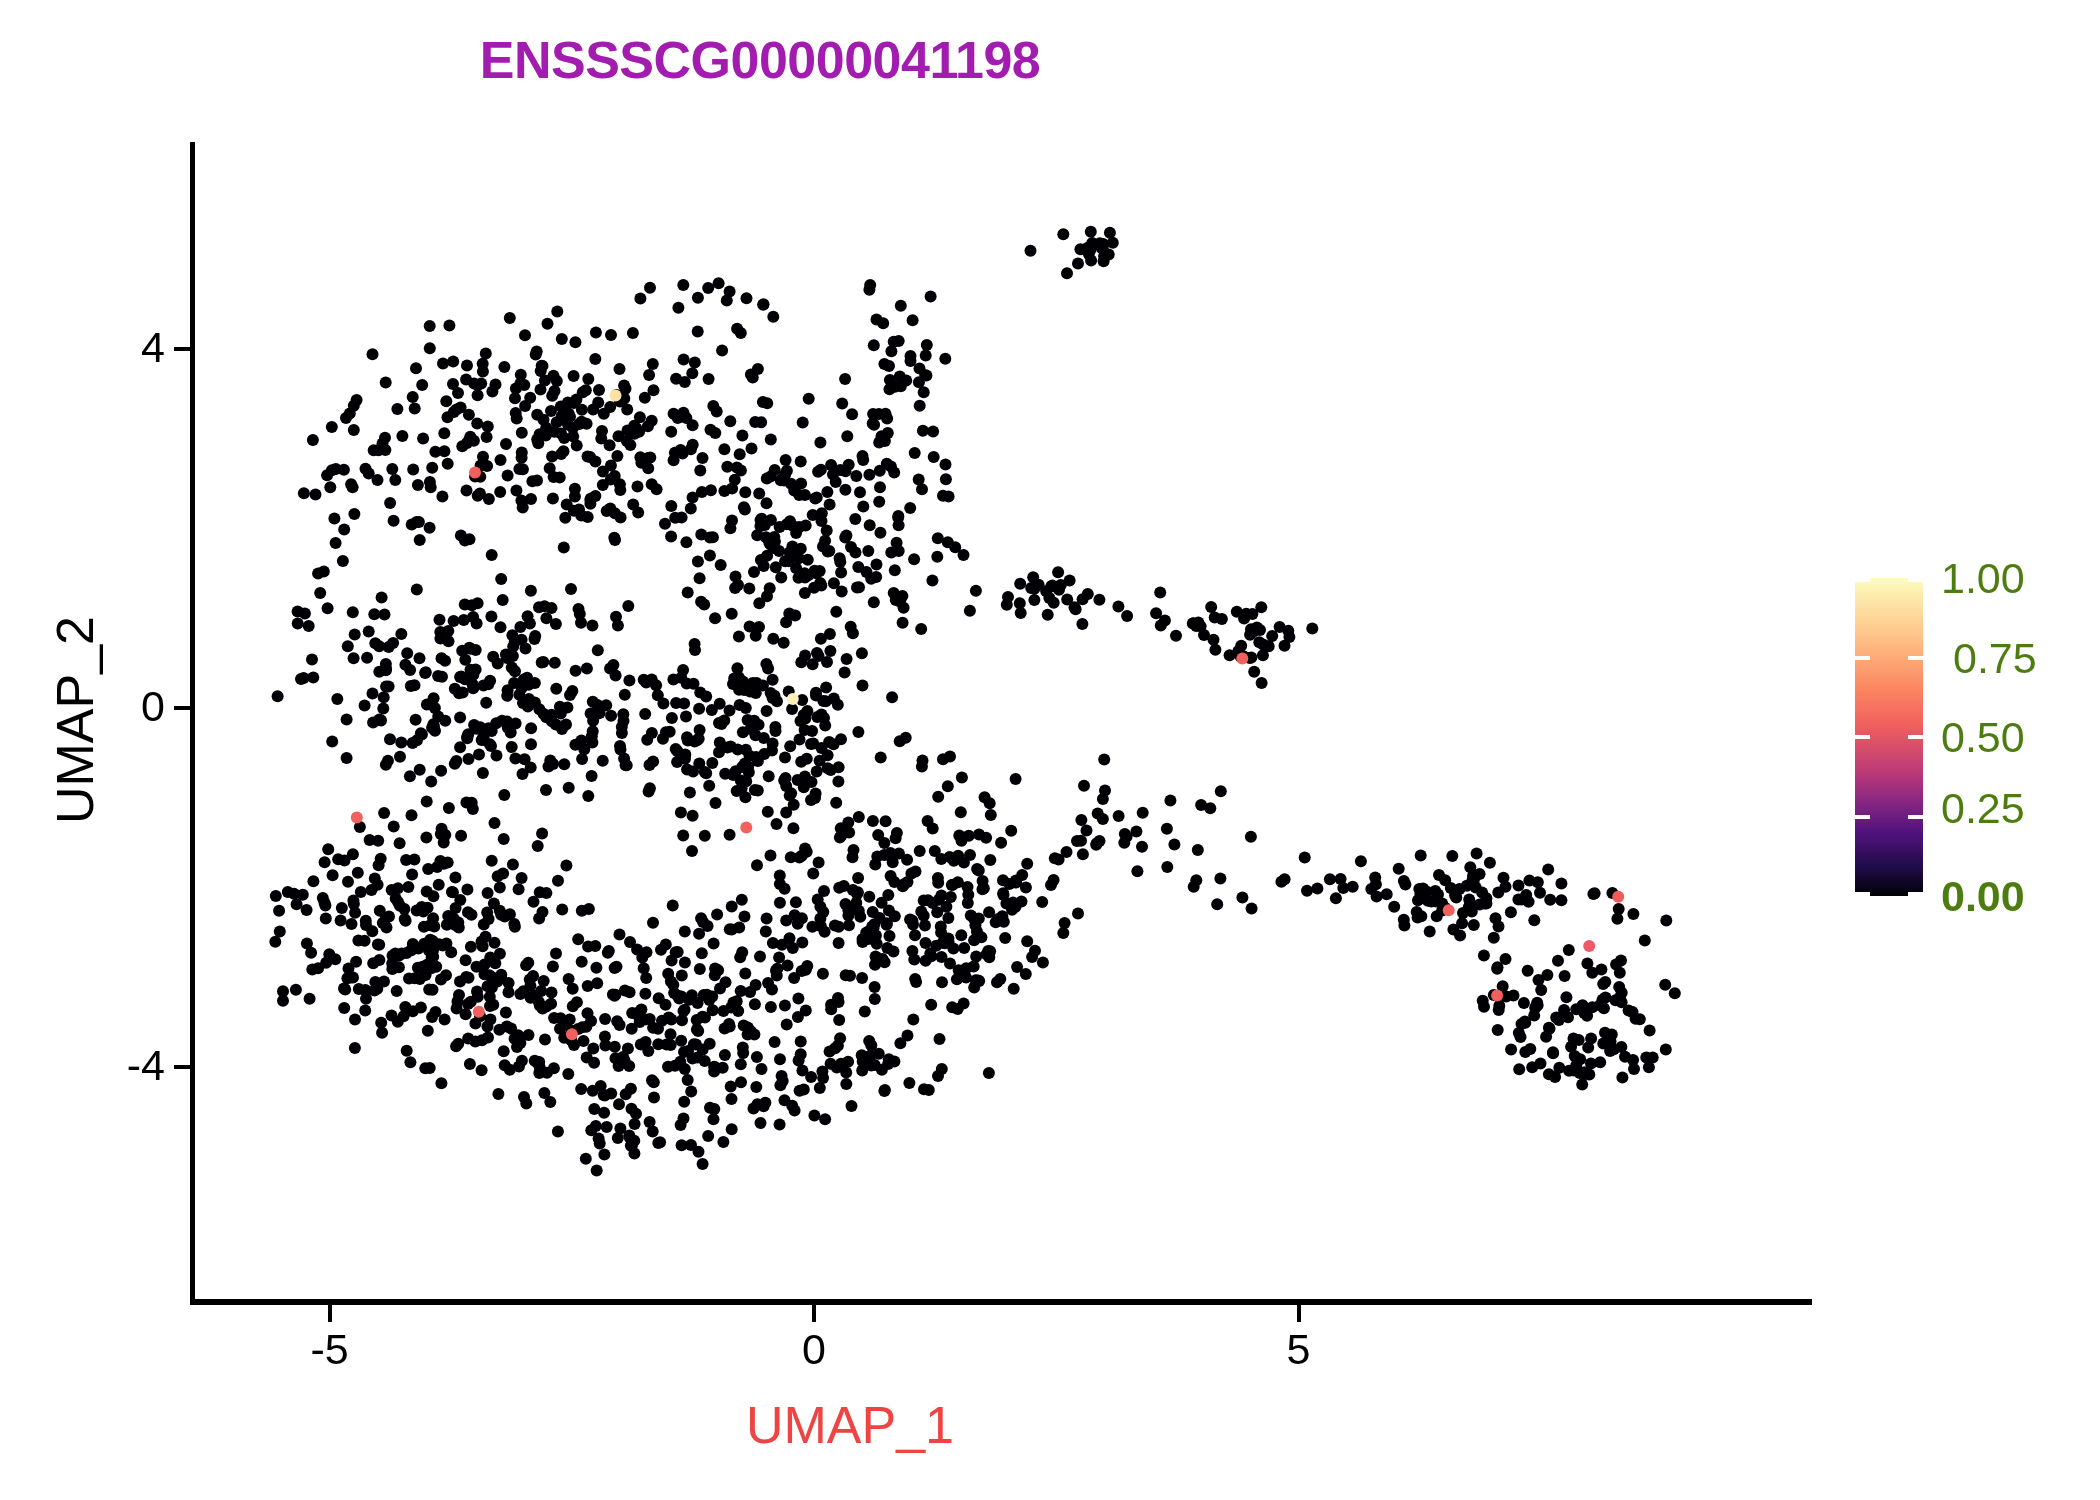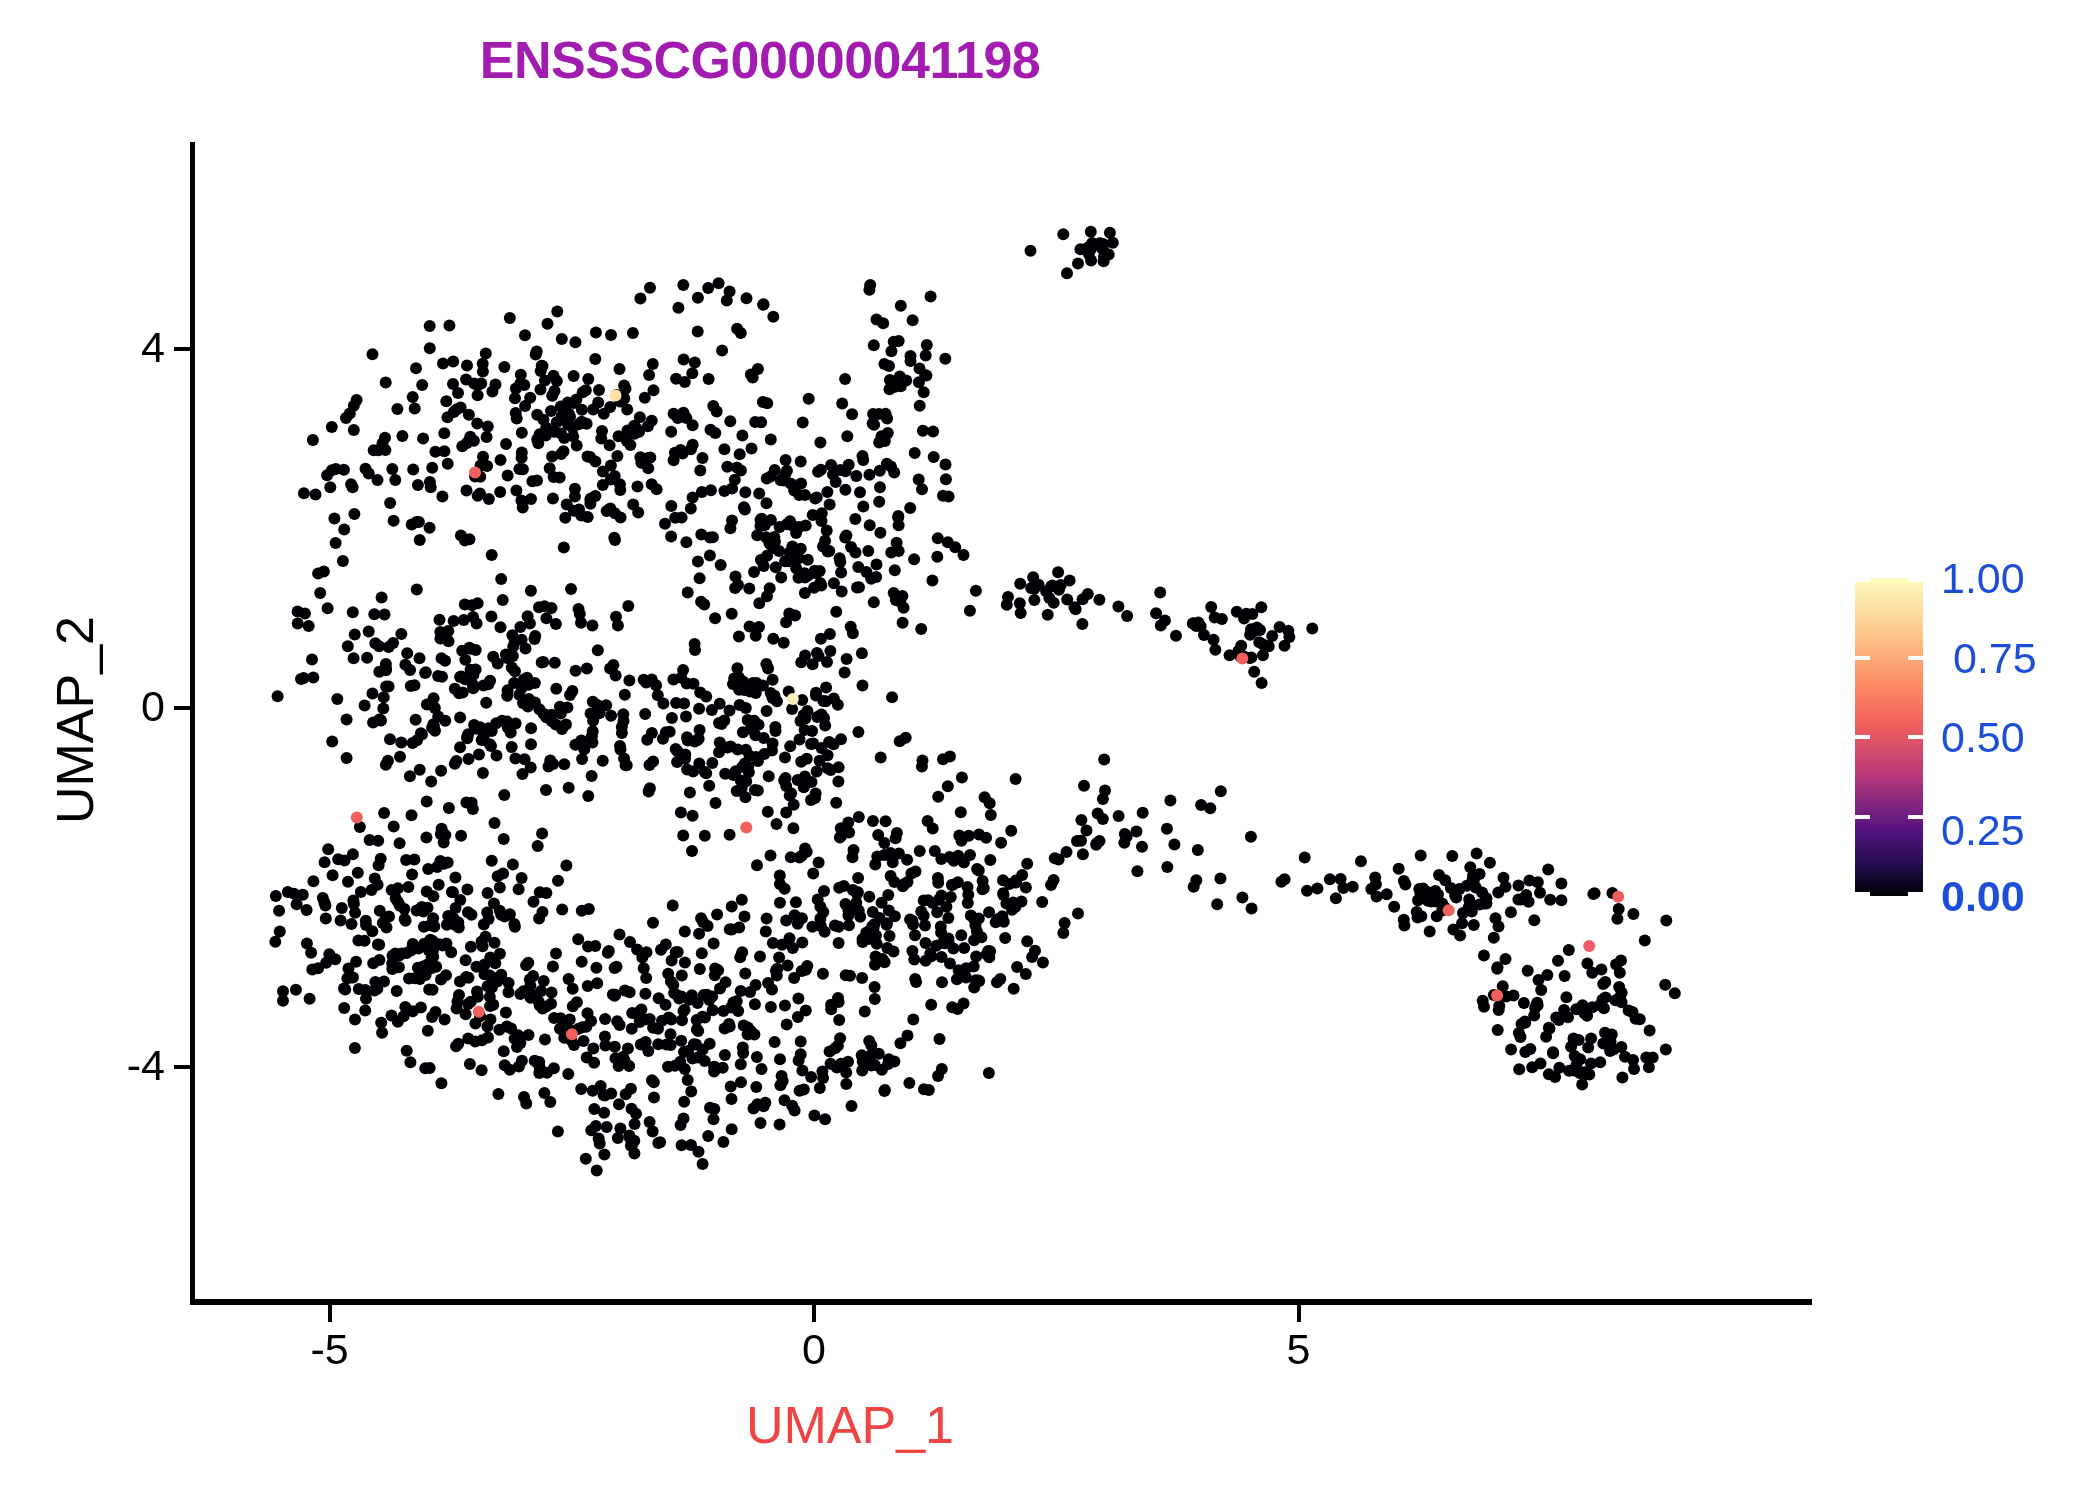--- a/index.html
+++ b/index.html
@@ -157,21 +157,21 @@
     width: 15px;
     height: 4px;
     background: #ffffff;
   }
   .legend-tick::before { left: 0; }
   .legend-tick::after  { right: 0; }
   .legend-label {
     position: absolute;
     left: 86px;
     font-size: 43px;
-    color: #1d4ed8;
+    color: #4d7c0f;
     white-space: nowrap;
     transform: translateY(-50%);
   }
 </style>
 </head>
 <body>
 
 <div id="page">
 
   <div id="plot-title">ENSSSCG00000041198</div>
@@ -2478,19 +2478,19 @@
   <div id="legend">
     <div id="legend-bar"></div>
     <div id="legend-ticks">
         <div class="legend-tick" style="top: 0px;"></div>
         <div class="legend-label" style="top: 0px;">1.00</div>
         <div class="legend-tick" style="top: 77.5px;"></div>
         <div class="legend-label" style="top: 79.5px; margin-left: 12px;">0.75</div>
         <div class="legend-tick" style="top: 157px;"></div>
         <div class="legend-label" style="top: 159px;">0.50</div>
         <div class="legend-tick" style="top: 236.5px;"></div>
-        <div class="legend-label" style="top: 252px;">0.25</div>
+        <div class="legend-label" style="top: 230px;">0.25</div>
         <div class="legend-tick" style="top: 314px;"></div>
         <div class="legend-label" style="top: 318px; font-weight: bold;">0.00</div>
       </div>
   </div>
 
 </div>
 
 </body></html>

